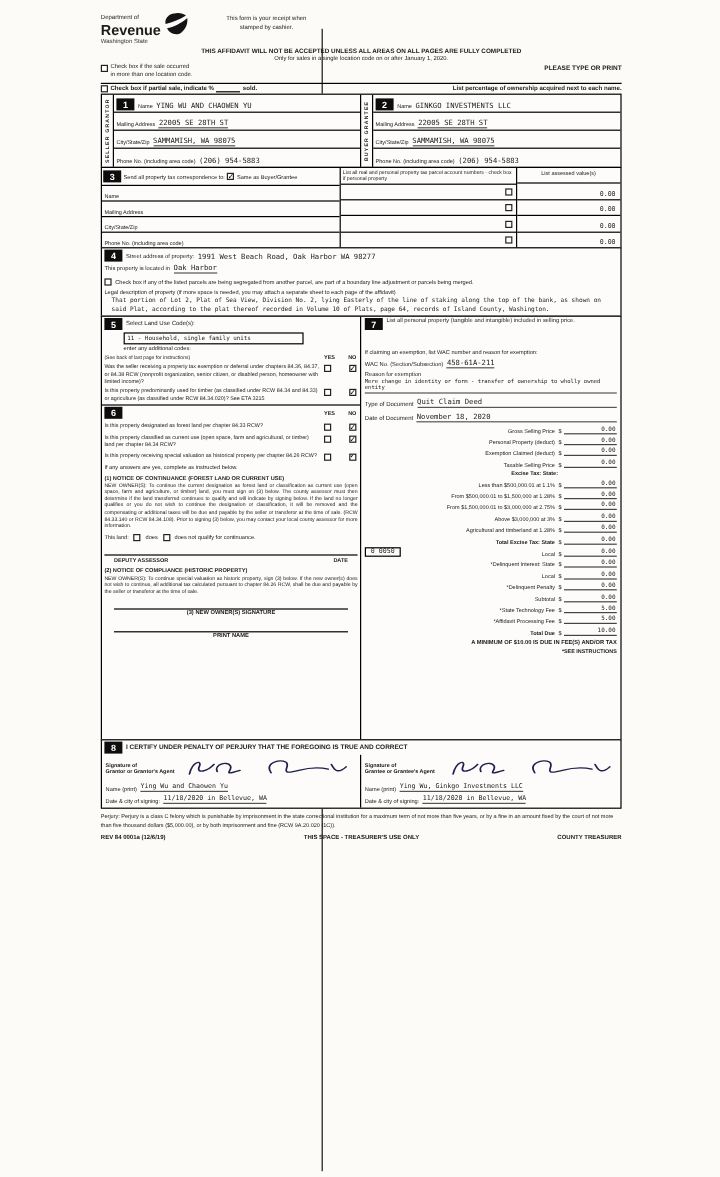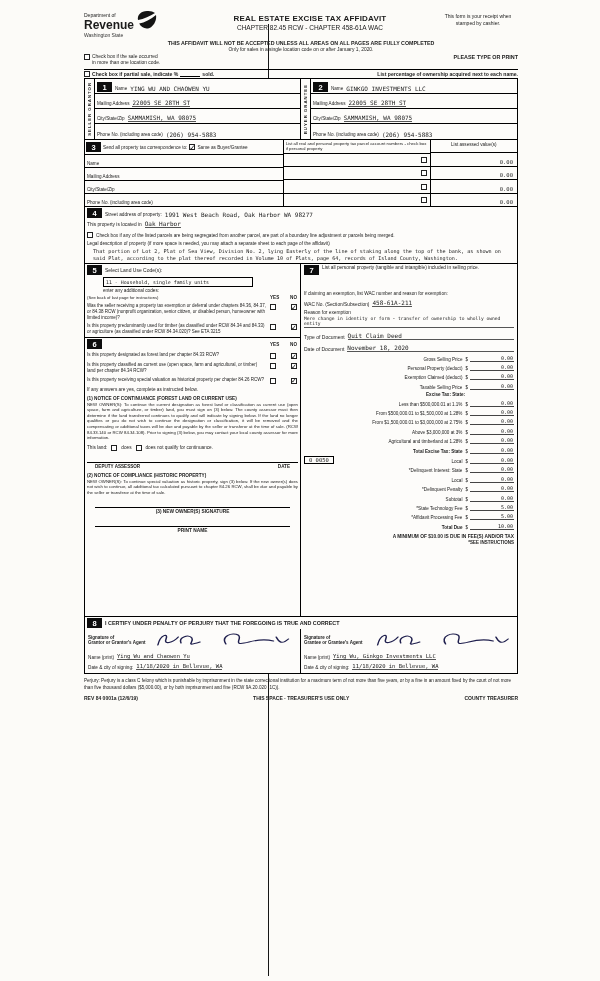--- a/index.html
+++ b/index.html
@@ -132,24 +132,20 @@
     <div class="hdr">
       <div class="logo">
         <div class="l1">Department of</div>
         <div class="l2">Revenue</div>
         <div class="l3">Washington State</div>
         <svg class="swoosh" width="22" height="20" viewBox="0 0 22 20">
           <path d="M11 1 C5 1 1 5 2 10 C8 9 14 6 19 3 C17 1.5 14 0.6 11 1 Z" fill="#141414"></path>
           <path d="M20 5 C15 9.5 8.5 12.5 3.2 13.6 C5 18 11 20 15 17.2 C18.6 14.6 20.8 9.5 20 5 Z" fill="#141414"></path>
         </svg>
       </div>
-      <div class="titles">
-        <div class="t1">REAL ESTATE EXCISE TAX AFFIDAVIT</div>
-        <div class="t2">CHAPTER 82.45 RCW - CHAPTER 458-61A WAC</div>
-      </div>
       <div class="receipt">This form is your receipt when stamped by cashier.</div>
     </div>
     <div class="warnline">THIS AFFIDAVIT WILL NOT BE ACCEPTED UNLESS ALL AREAS ON ALL PAGES ARE FULLY COMPLETED</div>
     <div class="onlyline">Only for sales in a single location code on or after January 1, 2020.</div>
 
     <div class="preline">
       <div class="mloc">
         <span class="cb"></span>
         <span>
           <span>Check box if the sale occurred</span><br>

